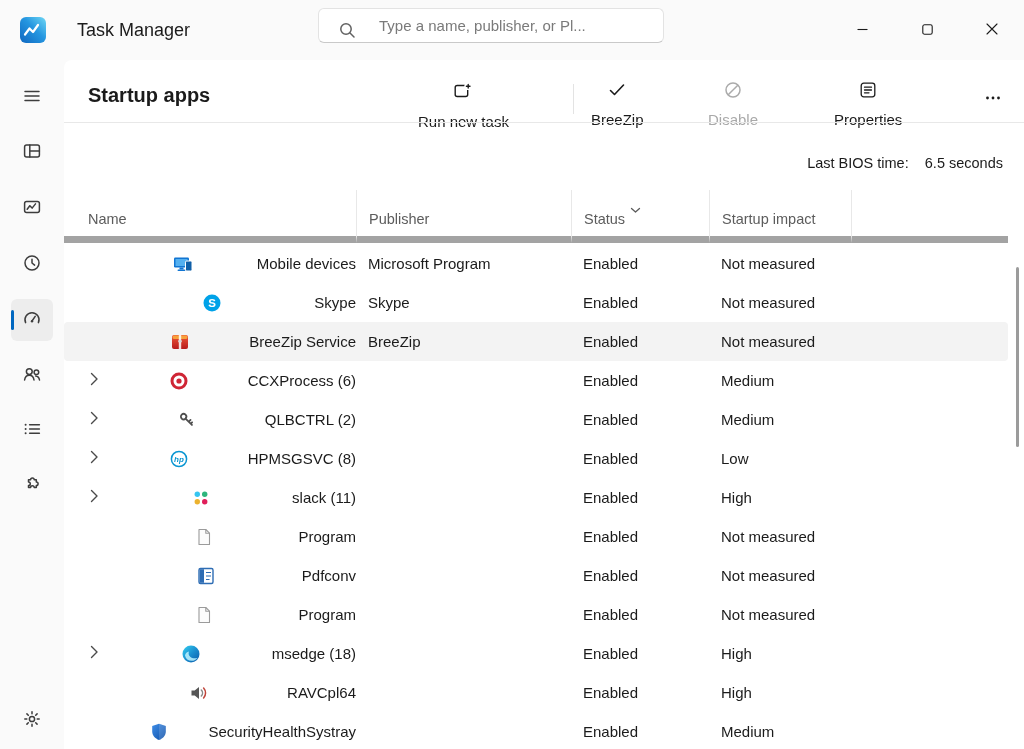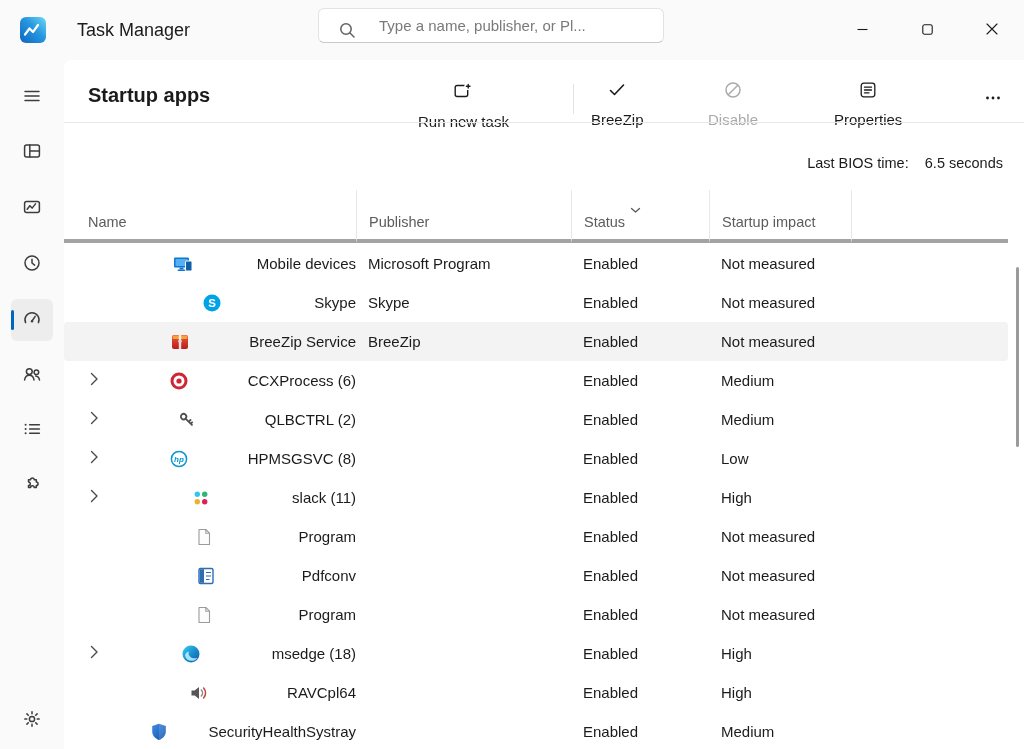--- a/index.html
+++ b/index.html
@@ -52,21 +52,21 @@
   .tb-run{left:344px} .tb-enable{left:517px} .tb-disable{left:634px; color:#a9a9a9;}
   .tb-props{left:760px} .tb-more{left:905px; width:48px; justify-content:center;}
   .tb-sep { position:absolute; left:509px; top:24px; width:1px; height:30px; background:#e3e3e3; }
   .toolbar-divider { position:absolute; left:0; right:0; top:62px; height:1px; background:#e8e8e8; }
 
   .bios { position:absolute; right:21px; top:95px; font-size:14.5px; }
 
   
   .thead { position:absolute; left:0; top:130px; right:16px; height:53px;
     display:grid; grid-template-columns:292px 215px 138px 142px 1fr; }
-  .th { position:relative; border-bottom:4px solid #a3a3a3; }
+  .th { position:relative; border-bottom:7px solid #a3a3a3; }
   .th + .th { border-left:1px solid #e8e8e8; }
   .th-label { position:absolute; left:12px; bottom:9px; font-size:14.5px; color:#5c5c5c; white-space:nowrap; }
   .th-name .th-label { left:24px; }
   .sort-chevron { position:absolute; left:58px; top:10px; }
 
   .tbody { position:absolute; left:0; top:184px; right:16px; }
   .row { height:39px; display:grid; grid-template-columns:292px 215px 138px 142px 1fr;
     align-items:center; font-size:15px; }
   .row.highlighted { background:#f3f3f3; border-radius:4px; }
   .cell { padding-left:12px; white-space:nowrap; overflow:hidden;justify-content:space-between; }

